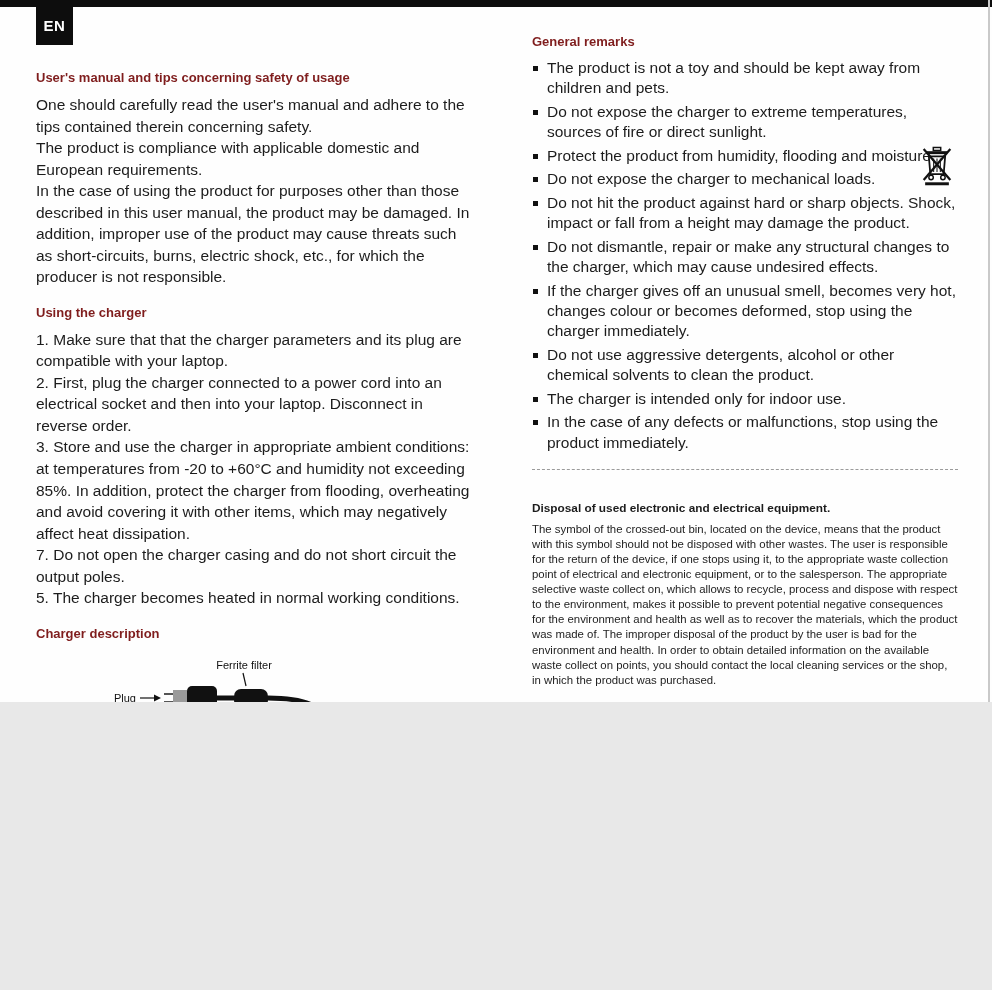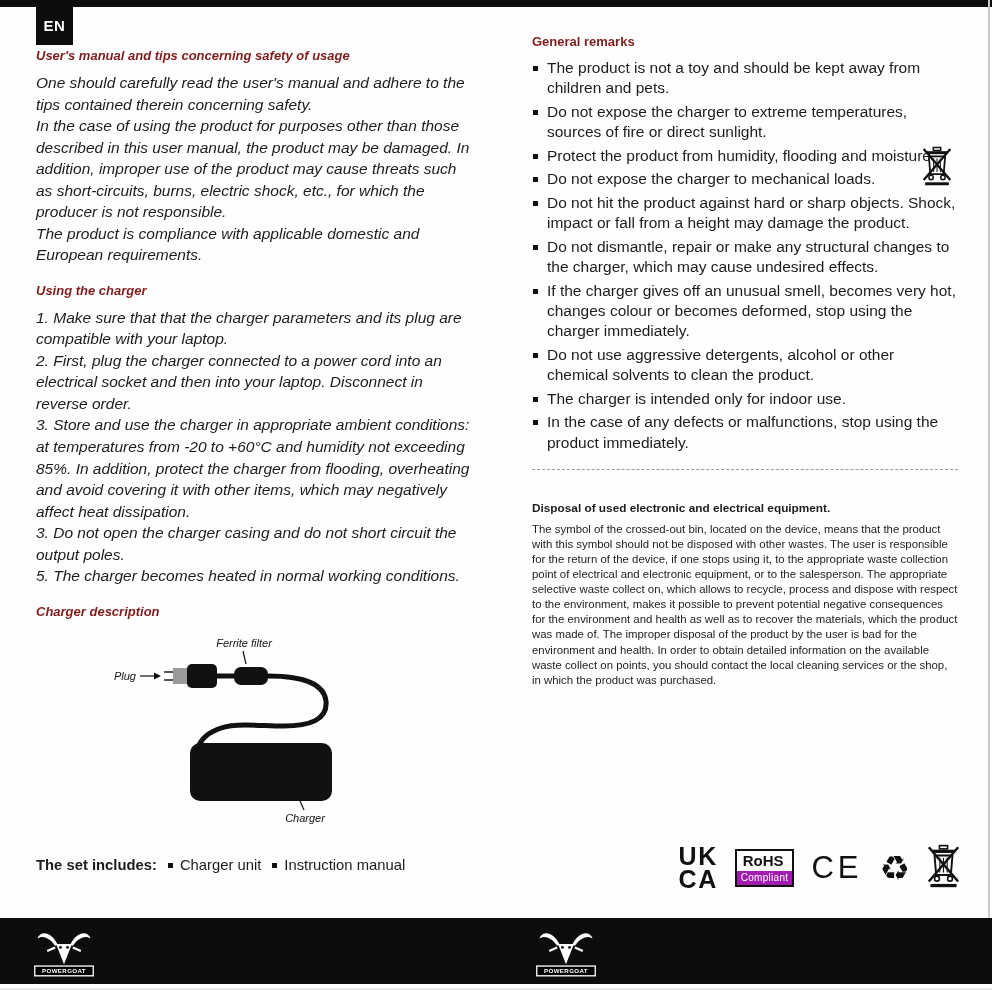--- a/index.html
+++ b/index.html
@@ -1,29 +1,29 @@
 <!DOCTYPE html>
 <html><head>
 <meta charset="utf-8">
 <style>
   * { margin:0; padding:0; box-sizing:border-box; }
   html,body { background:#e8e8e8; }
   .page {
-    position:relative; width:992px; height:988px; background:#fefefe;
+    position:relative; width:992px; height:702px; background:#fefefe;
     font-family:"Liberation Sans", sans-serif; color:#1c1c1c; overflow:hidden;
     margin:0 auto;
   }
   .top-strip { position:absolute; top:0; left:0; width:100%; height:7px; background:#0d0d0d; }
   .edge-right { position:absolute; top:0; right:2px; width:2px; height:918px; background:#c9c9c9; }
   .lang-badge {
     position:absolute; left:36px; top:6px; width:37px; height:39px; background:#0d0d0d;
     color:#fff; font-weight:700; font-size:15px; display:flex; align-items:center; justify-content:center;
     letter-spacing:0.5px;
   }
-  .col-left  { position:absolute; left:36px;  top:48px; width:436px;font-style:italic; }
+  .col-left  { position:absolute; left:36px;  top:70px; width:436px; }
   .col-right { position:absolute; left:532px; top:34px; width:426px; }
   .body-p, .num-p { font-size:15.5px; line-height:1.39; color:#1c1c1c; }
   h2 { font-size:13px; font-weight:700; color:#7f1d1d; margin:0 0 9px 0; }
   .h-gap { margin-top:17px; }
   .bullets { list-style:none; }
   .bullets li {
     position:relative; padding-left:15px; margin-bottom:3px;
     font-size:15.5px; line-height:1.32; color:#1c1c1c;
   }
   .bullets li::before {
@@ -68,31 +68,31 @@
 
   <div class="lang-badge">
     <span>EN</span>
   </div>
 
   <div class="col-left">
     <h2>User's manual and tips concerning safety of usage</h2>
     <div>
 
     <p class="body-p">One should carefully read the user's manual and adhere to the tips contained therein concerning safety.</p>
+        <p class="body-p">The product is compliance with applicable domestic and European requirements.</p>
         <p class="body-p">In the case of using the product for purposes other than those described in this user manual, the product may be damaged. In addition, improper use of the product may cause threats such as short-circuits, burns, electric shock, etc., for which the producer is not responsible.</p>
-        <p class="body-p">The product is compliance with applicable domestic and European requirements.</p>
       </div>
 
     <h2 class="h-gap">Using the charger</h2>
     <div>
 
     <p class="num-p">1. Make sure that that the charger parameters and its plug are compatible with your laptop.</p>
         <p class="num-p">2. First, plug the charger connected to a power cord into an electrical socket and then into your laptop. Disconnect in reverse order.</p>
         <p class="num-p">3. Store and use the charger in appropriate ambient conditions: at temperatures from -20 to +60°C and humidity not exceeding 85%. In addition, protect the charger from flooding, overheating and avoid covering it with other items, which may negatively affect heat dissipation.</p>
-        <p class="num-p">3. Do not open the charger casing and do not short circuit the output poles.</p>
+        <p class="num-p">7. Do not open the charger casing and do not short circuit the output poles.</p>
         <p class="num-p">5. The charger becomes heated in normal working conditions.</p>
       </div>
 
     <h2 class="h-gap">Charger description</h2>
 
     <div class="diagram-wrap">
       <svg width="332" height="192" viewBox="0 0 332 192">
 
         <text x="150" y="12" text-anchor="middle" class="dlabel">Ferrite filter</text>
         <line x1="149" y1="16" x2="152" y2="29" class="dline"></line>

